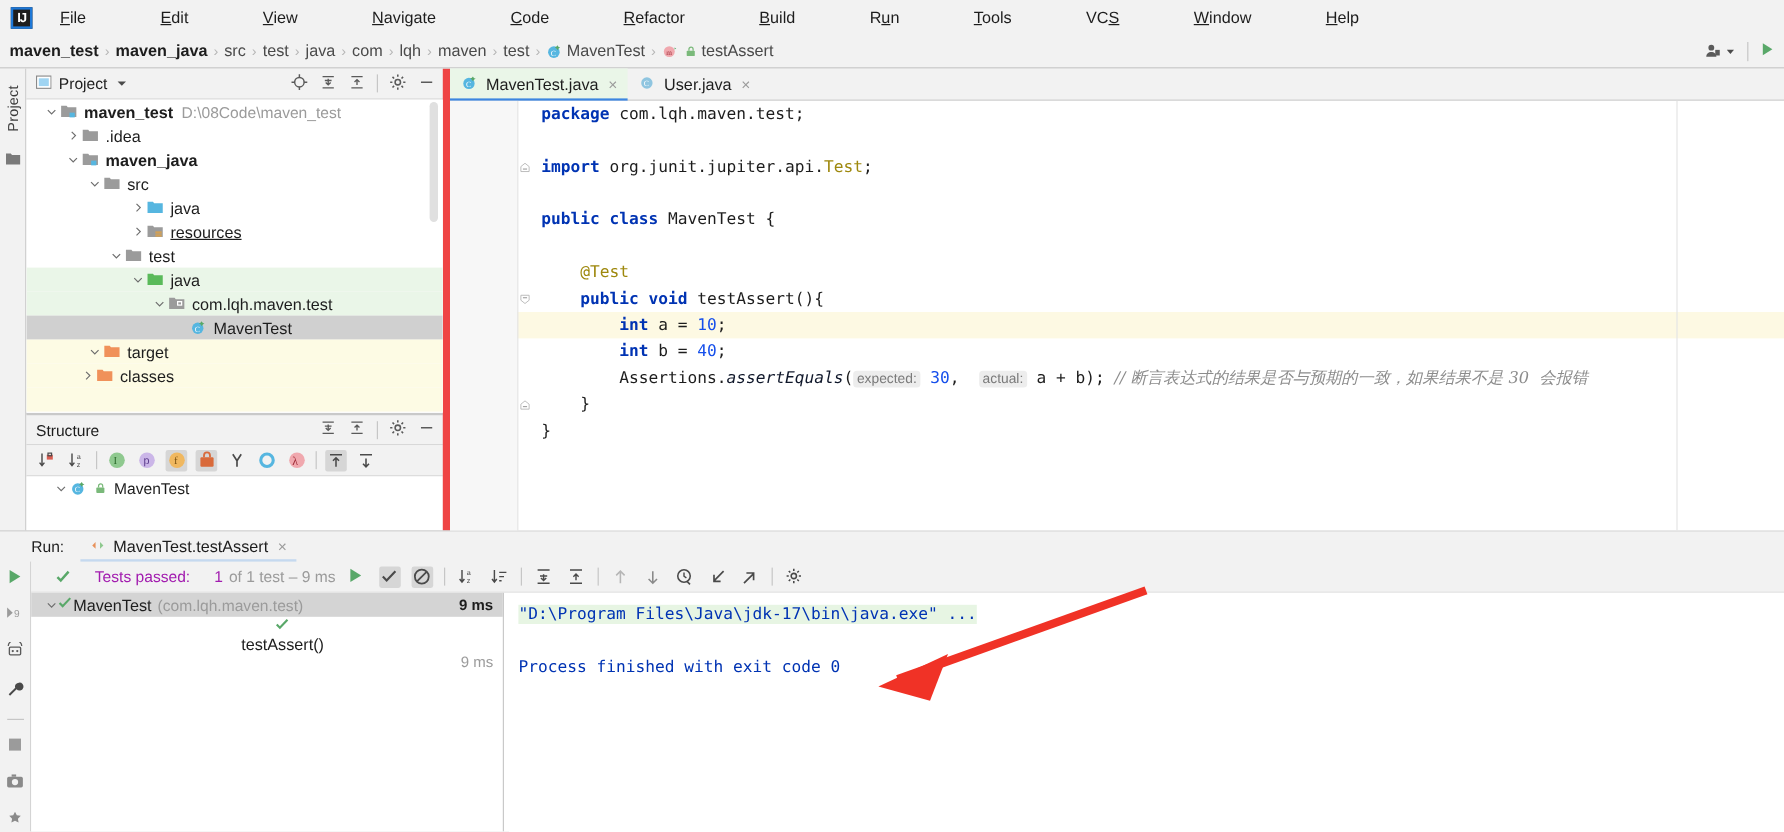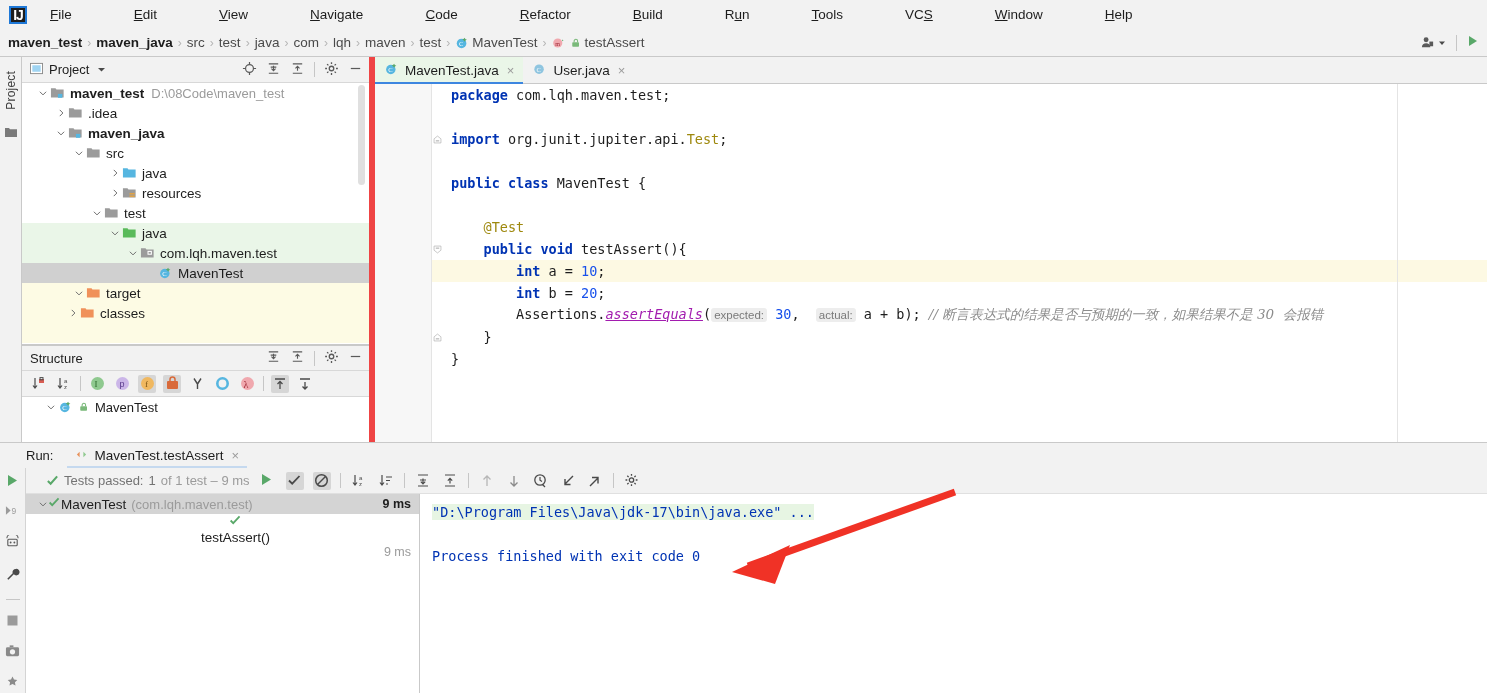--- a/index.html
+++ b/index.html
@@ -14,21 +14,21 @@
   .app { position: relative; width: 1487px; height: 693px; display: flex; flex-direction: column; }
 
   
   .menubar {
     height: 29px; background: #f2f2f2; display: flex; align-items: center;
     position: relative; flex: 0 0 29px;
   }
   .ij-logo {
     width: 18px; height: 18px; margin-left: 9px; margin-right: 14px;
     background: #1d1d1d; border: 2px solid #1e78d7;
-    color: #fff; font-size: 14px; font-weight: bold;
+    color: #fff; font-size: 11px; font-weight: bold;
     display: flex; align-items: center; justify-content: center;
     letter-spacing: -1px; flex: 0 0 18px;
   }
   .menu-item {
     padding: 2px 9px; font-size: 13.5px; color: #1d1d1d; white-space: nowrap; cursor: default;
   }
   .menu-item .mn { text-decoration: underline; }
   .win-title {
     position: absolute; left: 0; right: 0; text-align: center;
     font-size: 13px; color: #3c3c3c; pointer-events: none;
@@ -137,21 +137,21 @@
   .code { padding-left: 8px; white-space: pre; }
   .gut-bg { position: absolute; left: 0; top: 0; bottom: 0; width: 56px; background: #f7f7f7; }
   .gut-line { position: absolute; left: 56px; top: 0; bottom: 0; width: 1px; background: #e4e4e4; }
   .right-margin { position: absolute; top: 0; bottom: 0; width: 1px; background: #e4e4e4; }
 
   .kw { color: #0033b3; font-weight: bold; }
   .num { color: #1750eb; }
   .ann { color: #9e880d; }
   .typ { color: #1d1d1d; }
   .tnm { color: #9e880d; }
-  .mth { color: #a21caf; font-style: italic; text-decoration: underline; }
+  .mth { color: #0f172a; font-style: italic; }
   .cmt { color: #8c8c8c; font-style: italic; font-family: "DejaVu Serif", serif; }
   .hint {
     background: #ededed; color: #7a7a7a; font-size: 11.5px; border-radius: 3px;
     padding: 1px 3px; font-family: "Liberation Sans", sans-serif;
   }
 
   
   .runpanel { flex: 0 0 auto; display: flex; flex-direction: column; border-top: 1px solid #c9c9c9; }
   .runtabs {
     height: 25px; display: flex; align-items: center; background: #f2f2f2; padding-left: 26px;
@@ -171,21 +171,21 @@
     display: flex; flex-direction: column; align-items: center; padding-top: 6px; gap: 14px;
   }
   .run-main { flex: 1 1 auto; display: flex; flex-direction: column; min-width: 0; }
   .run-toolbar {
     height: 26px; display: flex; align-items: center; gap: 9px; padding: 0 8px;
     background: #f2f2f2; flex: 0 0 26px; border-bottom: 1px solid #e0e0e0;
   }
   .tests-status {
     margin-left: 12px; display: flex; align-items: center; gap: 5px; font-size: 13px;
   }
-  .ts-strong { color: #737373; }
+  .ts-strong { color: #a21caf; margin-left: 15px; }
   .ts-dim { color: #9b9b9b; }
   .run-split { display: flex; flex: 1 1 auto; min-height: 0; }
   .testtree { width: 394px; flex: 0 0 394px; background: #fff; border-right: 1px solid #c9c9c9; }
   .ttrow { display: flex; align-items: center; height: 20px; padding-right: 8px; font-size: 13.5px; }
   .ttrow.sel { background: #d4d4d4; }
   .tt-time { margin-left: auto; font-size: 12.5px; }
   .console {
     flex: 1 1 auto; background: #fff; padding: 10px 0 0 12px;
     font-family: "DejaVu Sans Mono", monospace; font-size: 13.5px; color: #0033b3;
     position: relative; min-width: 0;
@@ -425,21 +425,21 @@
                 <path d="M6 3l5 5-5 5" stroke="#6e6e6e" stroke-width="1.6" fill="none"></path>
               </svg>
             </span>
             <span class="tico">
               <svg width="15" height="14" viewBox="0 0 16 16">
                 <path d="M0.5 2.5h5.2l1.1 1.4h8.2v9.2H0.5z" fill="#56b6e0"></path>
               </svg>
             </span>
             <span class="tlabel">java</span>
           </div>
-          <div class="tnode" style="padding-left: 86px;">
+          <div class="tnode" style="padding-left: 86px; text-decoration: underline;">
             <span class="arrow">
               <svg width="10" height="10" viewBox="0 0 16 16">
                 <path d="M6 3l5 5-5 5" stroke="#6e6e6e" stroke-width="1.6" fill="none"></path>
               </svg>
             </span>
             <span class="tico">
               <svg width="15" height="14" viewBox="0 0 16 16">
                 <path d="M0.5 2.5h5.2l1.1 1.4h8.2v9.2H0.5z" fill="#9b9b9b"></path>
                 <path d="M8 8.5h6M8 10.3h6M8 12.1h6" stroke="#e8a33d" stroke-width="1.1"></path>
               </svg>
@@ -768,21 +768,21 @@
             </span>
             <span class="fold"></span>
             <span class="code"><span class="typ">        </span><span class="kw">int </span><span class="typ">a = </span><span class="num">10</span><span class="typ">;</span></span>
           </div>
           <div class="eline">
             <span class="gutter">
               <span class="lnum">11</span>
               <span class="grun"></span>
             </span>
             <span class="fold"></span>
-            <span class="code"><span class="typ">        </span><span class="kw">int </span><span class="typ">b = </span><span class="num">20</span><span class="typ">;</span></span>
+            <span class="code"><span class="typ">        </span><span class="kw">int </span><span class="typ">b = </span><span class="num">40</span><span class="typ">;</span></span>
           </div>
           <div class="eline">
             <span class="gutter">
               <span class="lnum">12</span>
               <span class="grun"></span>
             </span>
             <span class="fold"></span>
             <span class="code"><span class="typ">        </span><span class="typ">Assertions.</span><span class="mth">assertEquals</span><span class="typ">(</span><span class="hint">expected:</span><span class="typ"> </span><span class="num">30</span><span class="typ">,  </span><span class="hint">actual:</span><span class="typ"> a + b); </span><span class="cmt">// </span><span class="cmt">断言表达式的结果是否与预期的一致，如果结果不是 30  会报错</span></span>
           </div>
           <div class="eline">

